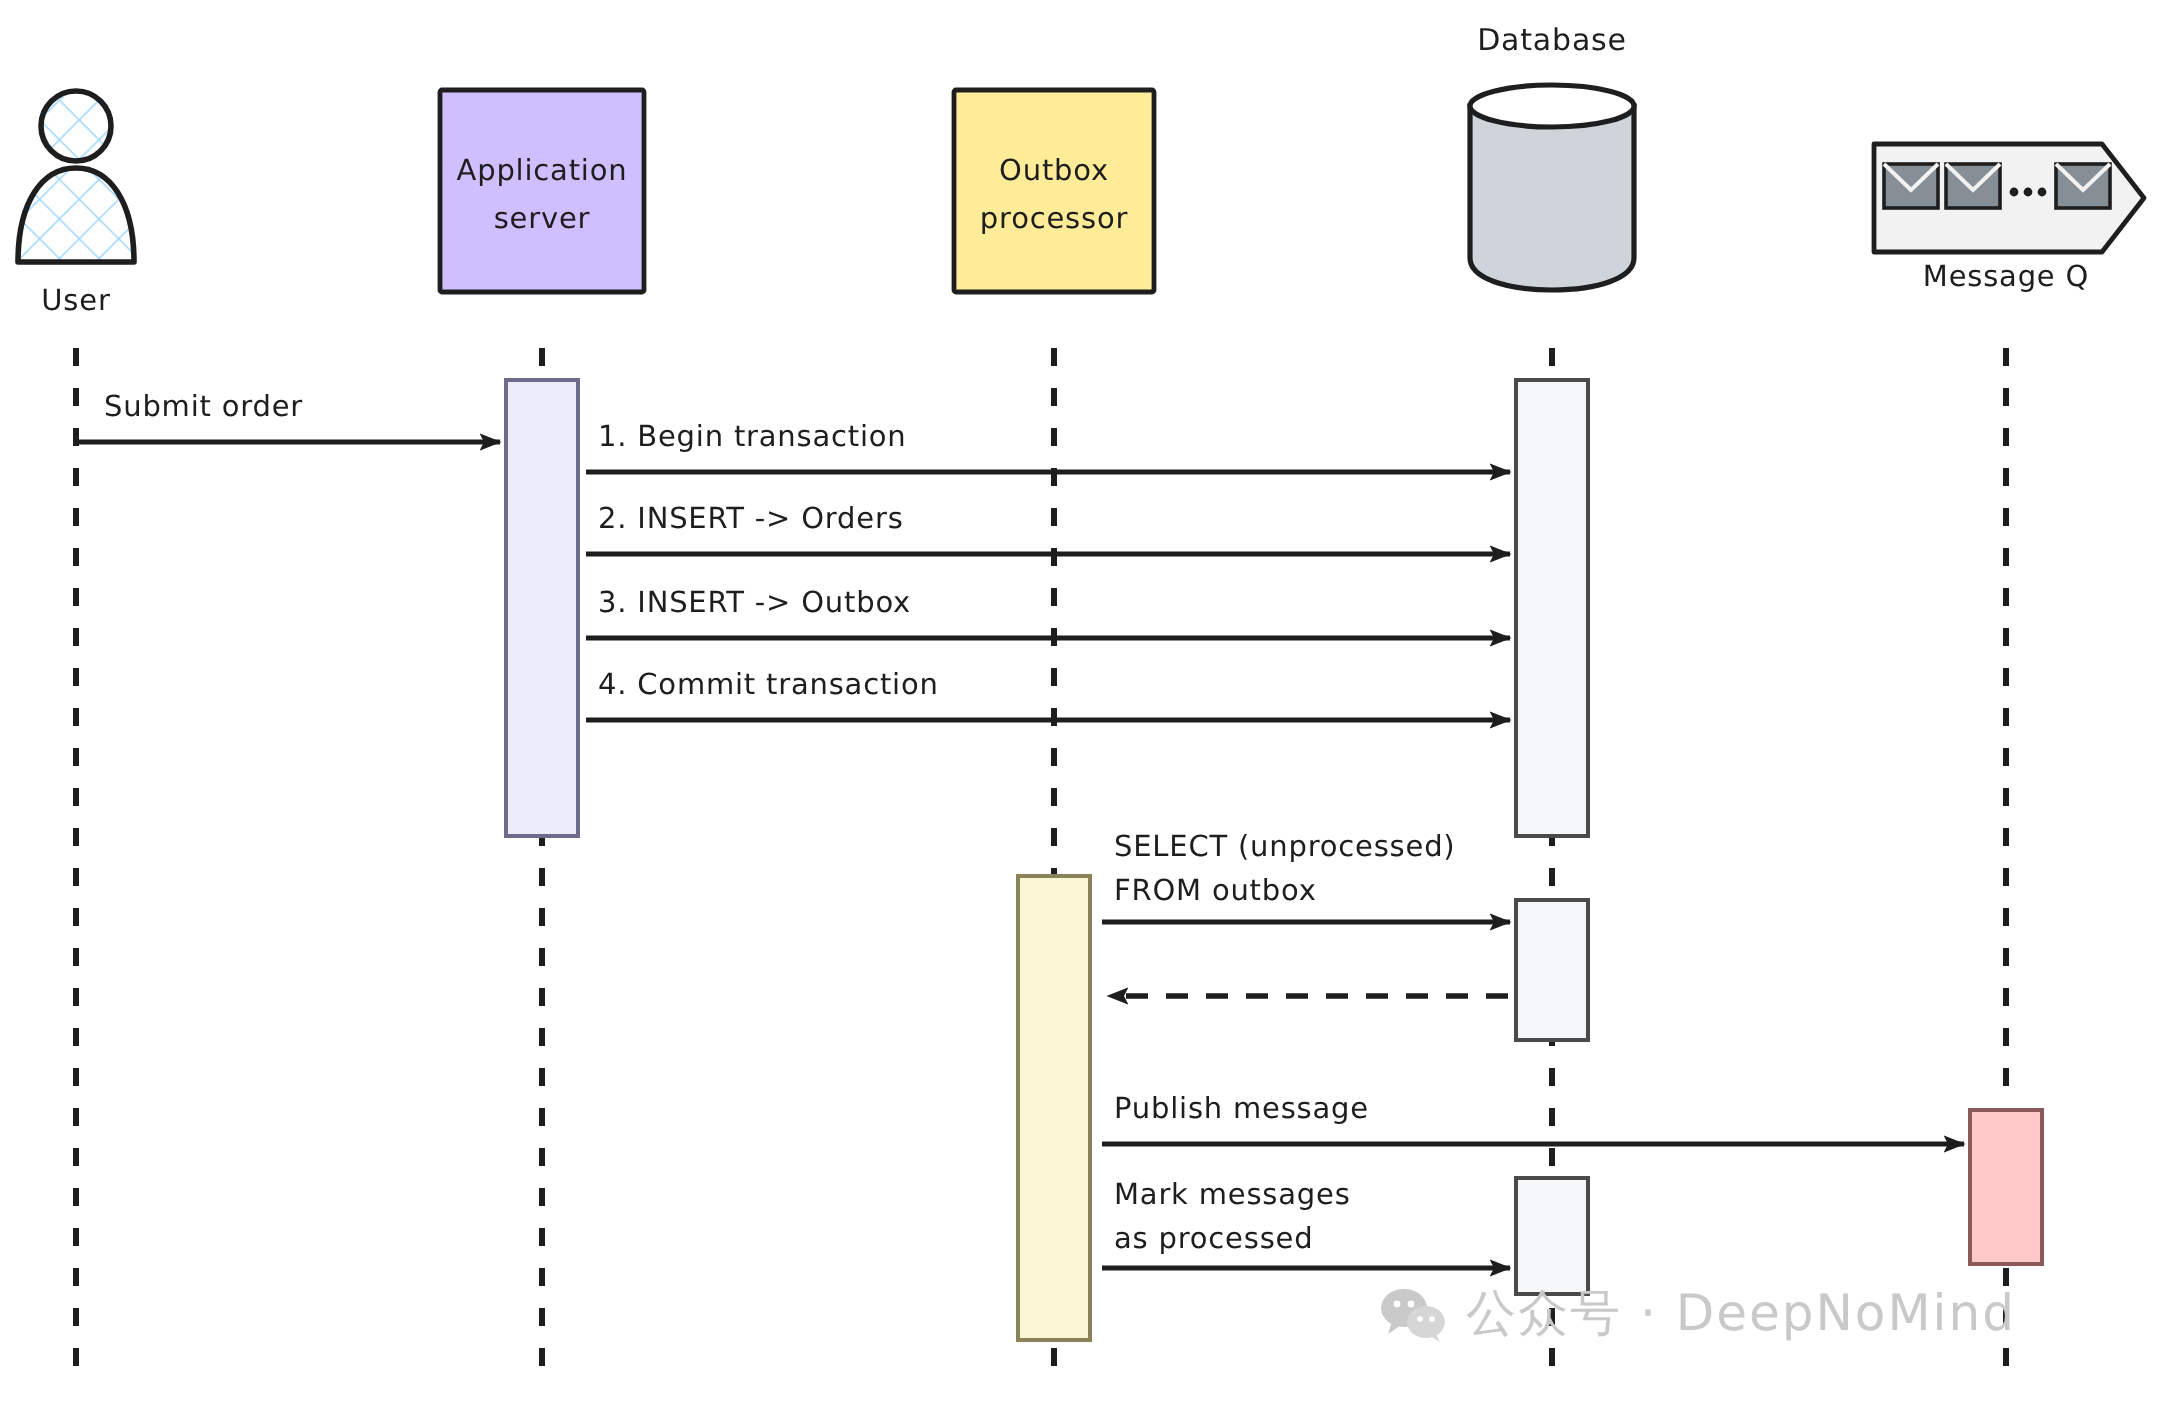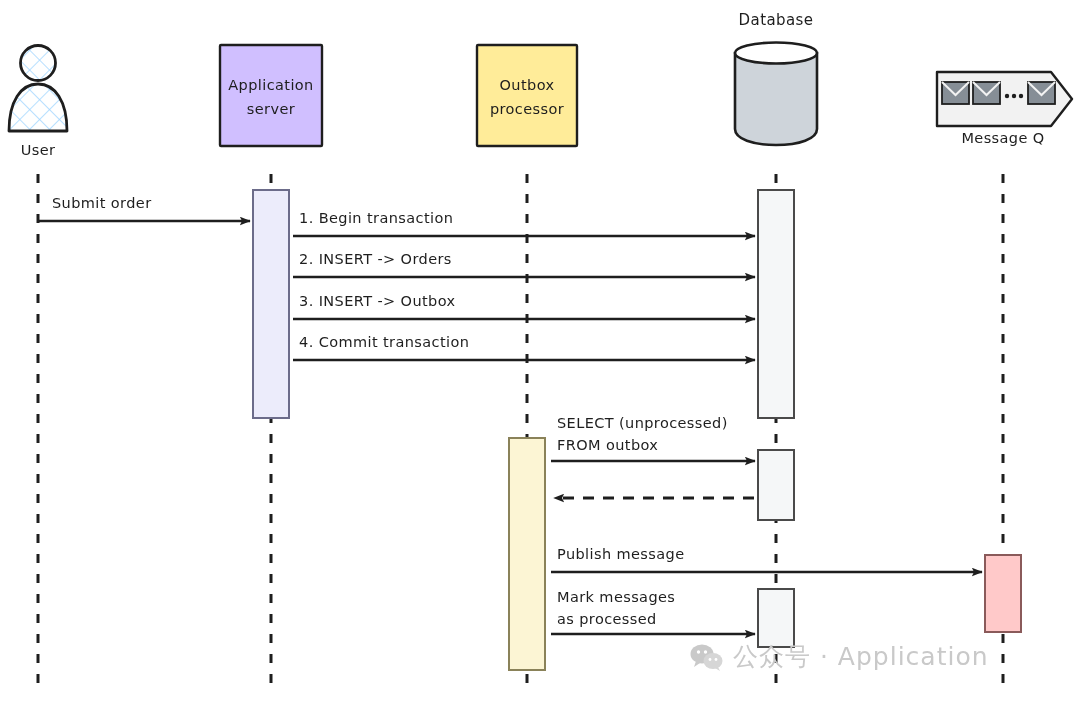--- a/index.html
+++ b/index.html
@@ -183,16 +183,16 @@
     <svg width="34" height="28" viewBox="0 0 34 28">
       <ellipse cx="12" cy="11" rx="11.5" ry="9.5" fill="#c9c9c9"></ellipse>
       <path d="M6,18 L4,24 L10,20 Z" fill="#c9c9c9"></path>
       <ellipse cx="23" cy="18" rx="9.5" ry="8" fill="#d6d6d6"></ellipse>
       <path d="M28,24 L30,28 L25,25 Z" fill="#d6d6d6"></path>
       <circle cx="8.5" cy="9" r="1.7" fill="#ffffff"></circle>
       <circle cx="15.5" cy="9" r="1.7" fill="#ffffff"></circle>
       <circle cx="20" cy="16.5" r="1.4" fill="#ffffff"></circle>
       <circle cx="26" cy="16.5" r="1.4" fill="#ffffff"></circle>
     </svg>
-    <span class="wm-text">公众号 · Application</span>
+    <span class="wm-text">公众号 · DeepNoMind</span>
   </div>
 
 </div>
 
 </body></html>

